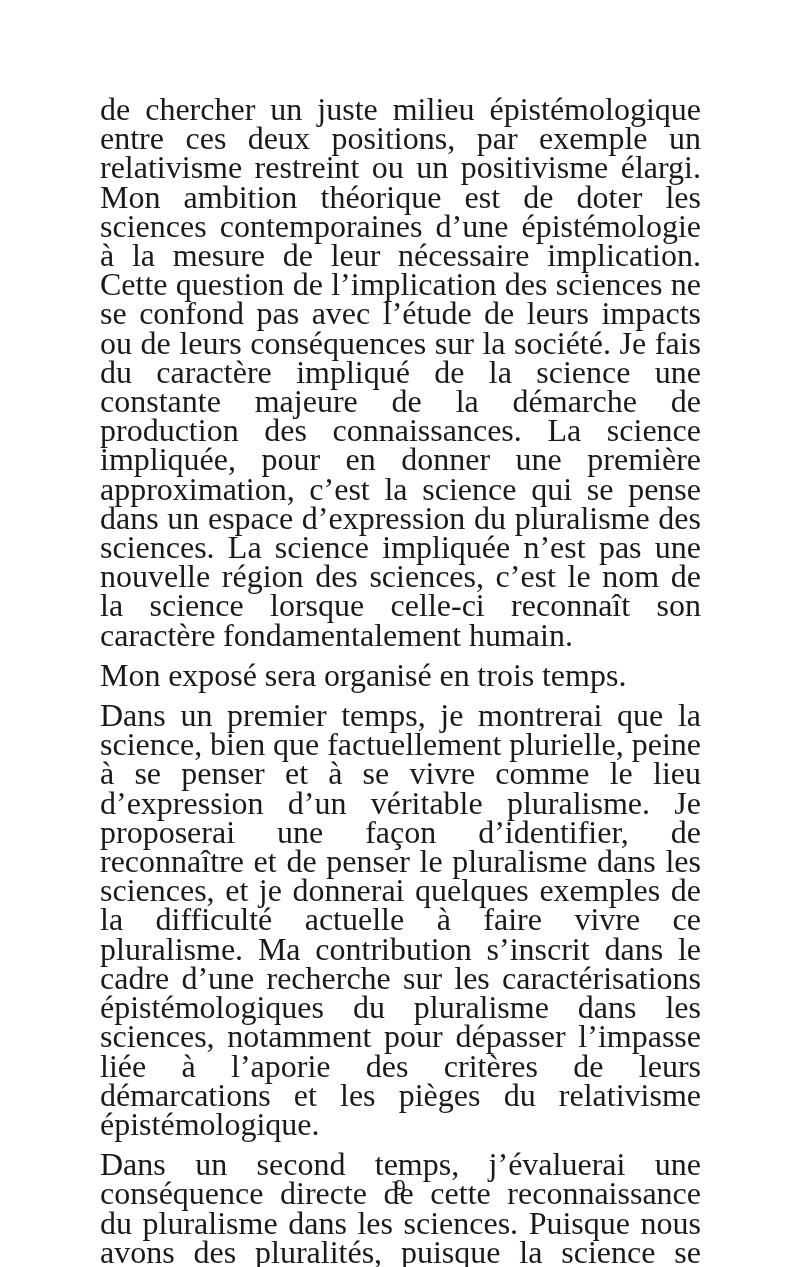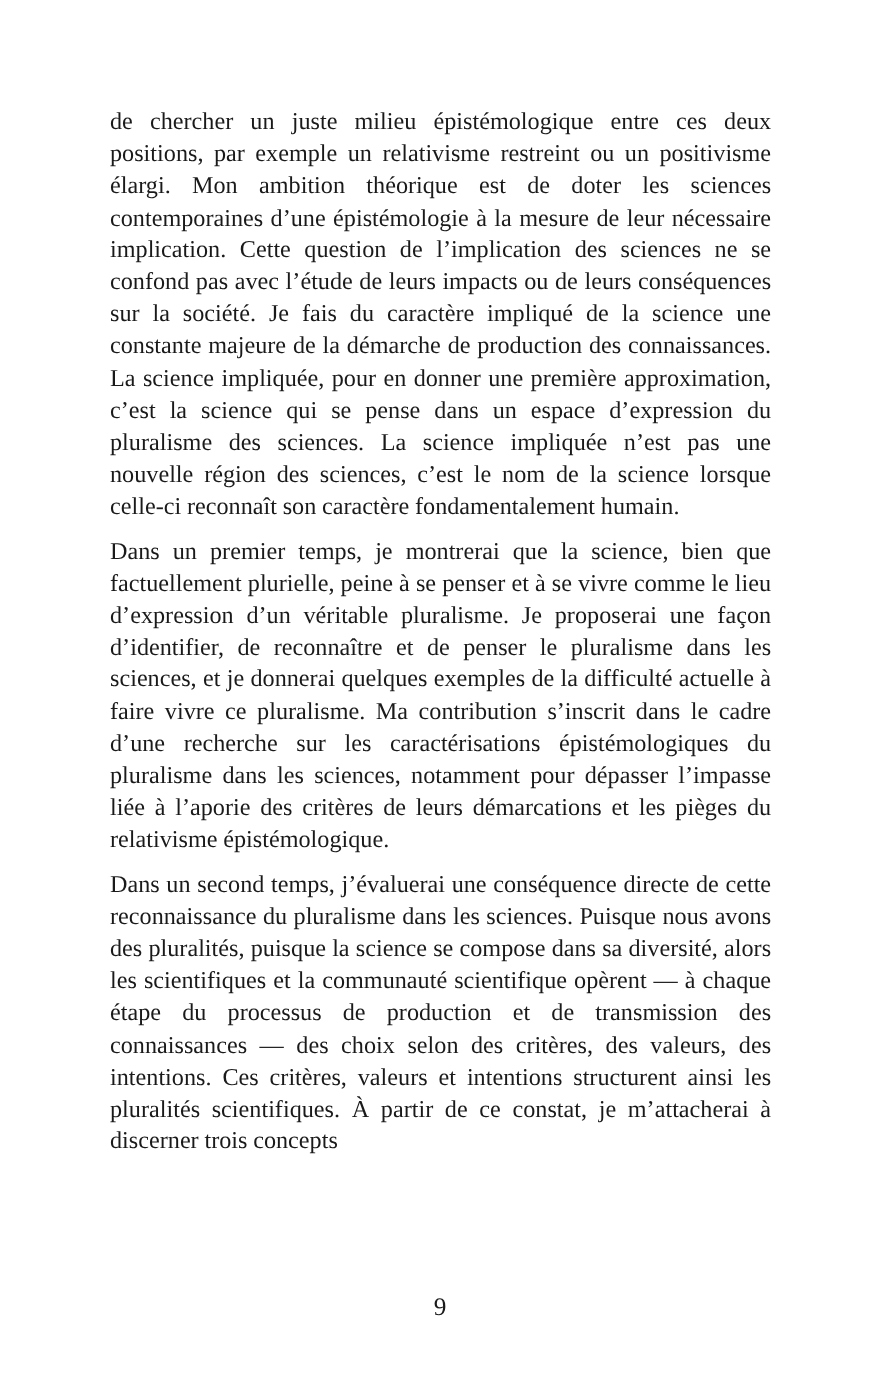--- a/index.html
+++ b/index.html
@@ -16,38 +16,39 @@
       color: #1a1a1a;
     }
     .page {
       position: absolute;
       left: 100px;
       top: 95px;
       width: 601px;
     }
     .para {
       margin: 0 0 11px 0;
-      font-size: 22px;
+      font-size: 32px;
       line-height: 29.2px;
       text-align: justify;
       hyphens: none;
       word-spacing: -0.3px;
     }
     .folio {
       position: absolute;
       left: 0;
       width: 800px;
       top: 1174px;
       text-align: center;
       font-size: 23px;
       line-height: 28px;
     }
   </style>
 </head>
 <body>
 
 <div class="page">
   <p class="para">de chercher un juste milieu épistémologique entre ces deux positions, par exemple un relativisme restreint ou un positivisme élargi. Mon ambition théorique est de doter les sciences contemporaines d’une épistémologie à la mesure de leur nécessaire implication. Cette question de l’implication des sciences ne se confond pas avec l’étude de leurs impacts ou de leurs conséquences sur la société. Je fais du caractère impliqué de la science une constante majeure de la démarche de production des connaissances. La science impliquée, pour en donner une première approximation, c’est la science qui se pense dans un espace d’expression du pluralisme des sciences. La science impliquée n’est pas une nouvelle région des sciences, c’est le nom de la science lorsque celle-ci reconnaît son caractère fondamentalement humain.</p>
+  <p class="para">Mon exposé sera organisé en trois temps.</p>
   <p class="para">Dans un premier temps, je montrerai que la science, bien que factuellement plurielle, peine à se penser et à se vivre comme le lieu d’expression d’un véritable pluralisme. Je proposerai une façon d’identifier, de reconnaître et de penser le pluralisme dans les sciences, et je donnerai quelques exemples de la difficulté actuelle à faire vivre ce pluralisme. Ma contribution s’inscrit dans le cadre d’une recherche sur les caractérisations épistémologiques du pluralisme dans les sciences, notamment pour dépasser l’impasse liée à l’aporie des critères de leurs démarcations et les pièges du relativisme épistémologique.</p>
   <p class="para">Dans un second temps, j’évaluerai une conséquence directe de cette reconnaissance du pluralisme dans les sciences. Puisque nous avons des pluralités, puisque la science se compose dans sa diversité, alors les scientifiques et la communauté scientifique opèrent — à chaque étape du processus de production et de transmission des connaissances — des choix selon des critères, des valeurs, des intentions. Ces critères, valeurs et intentions structurent ainsi les pluralités scientifiques. À partir de ce constat, je m’attacherai à discerner trois concepts</p>
 </div>
 
 <div class="folio">9</div>
 
 </body></html>

